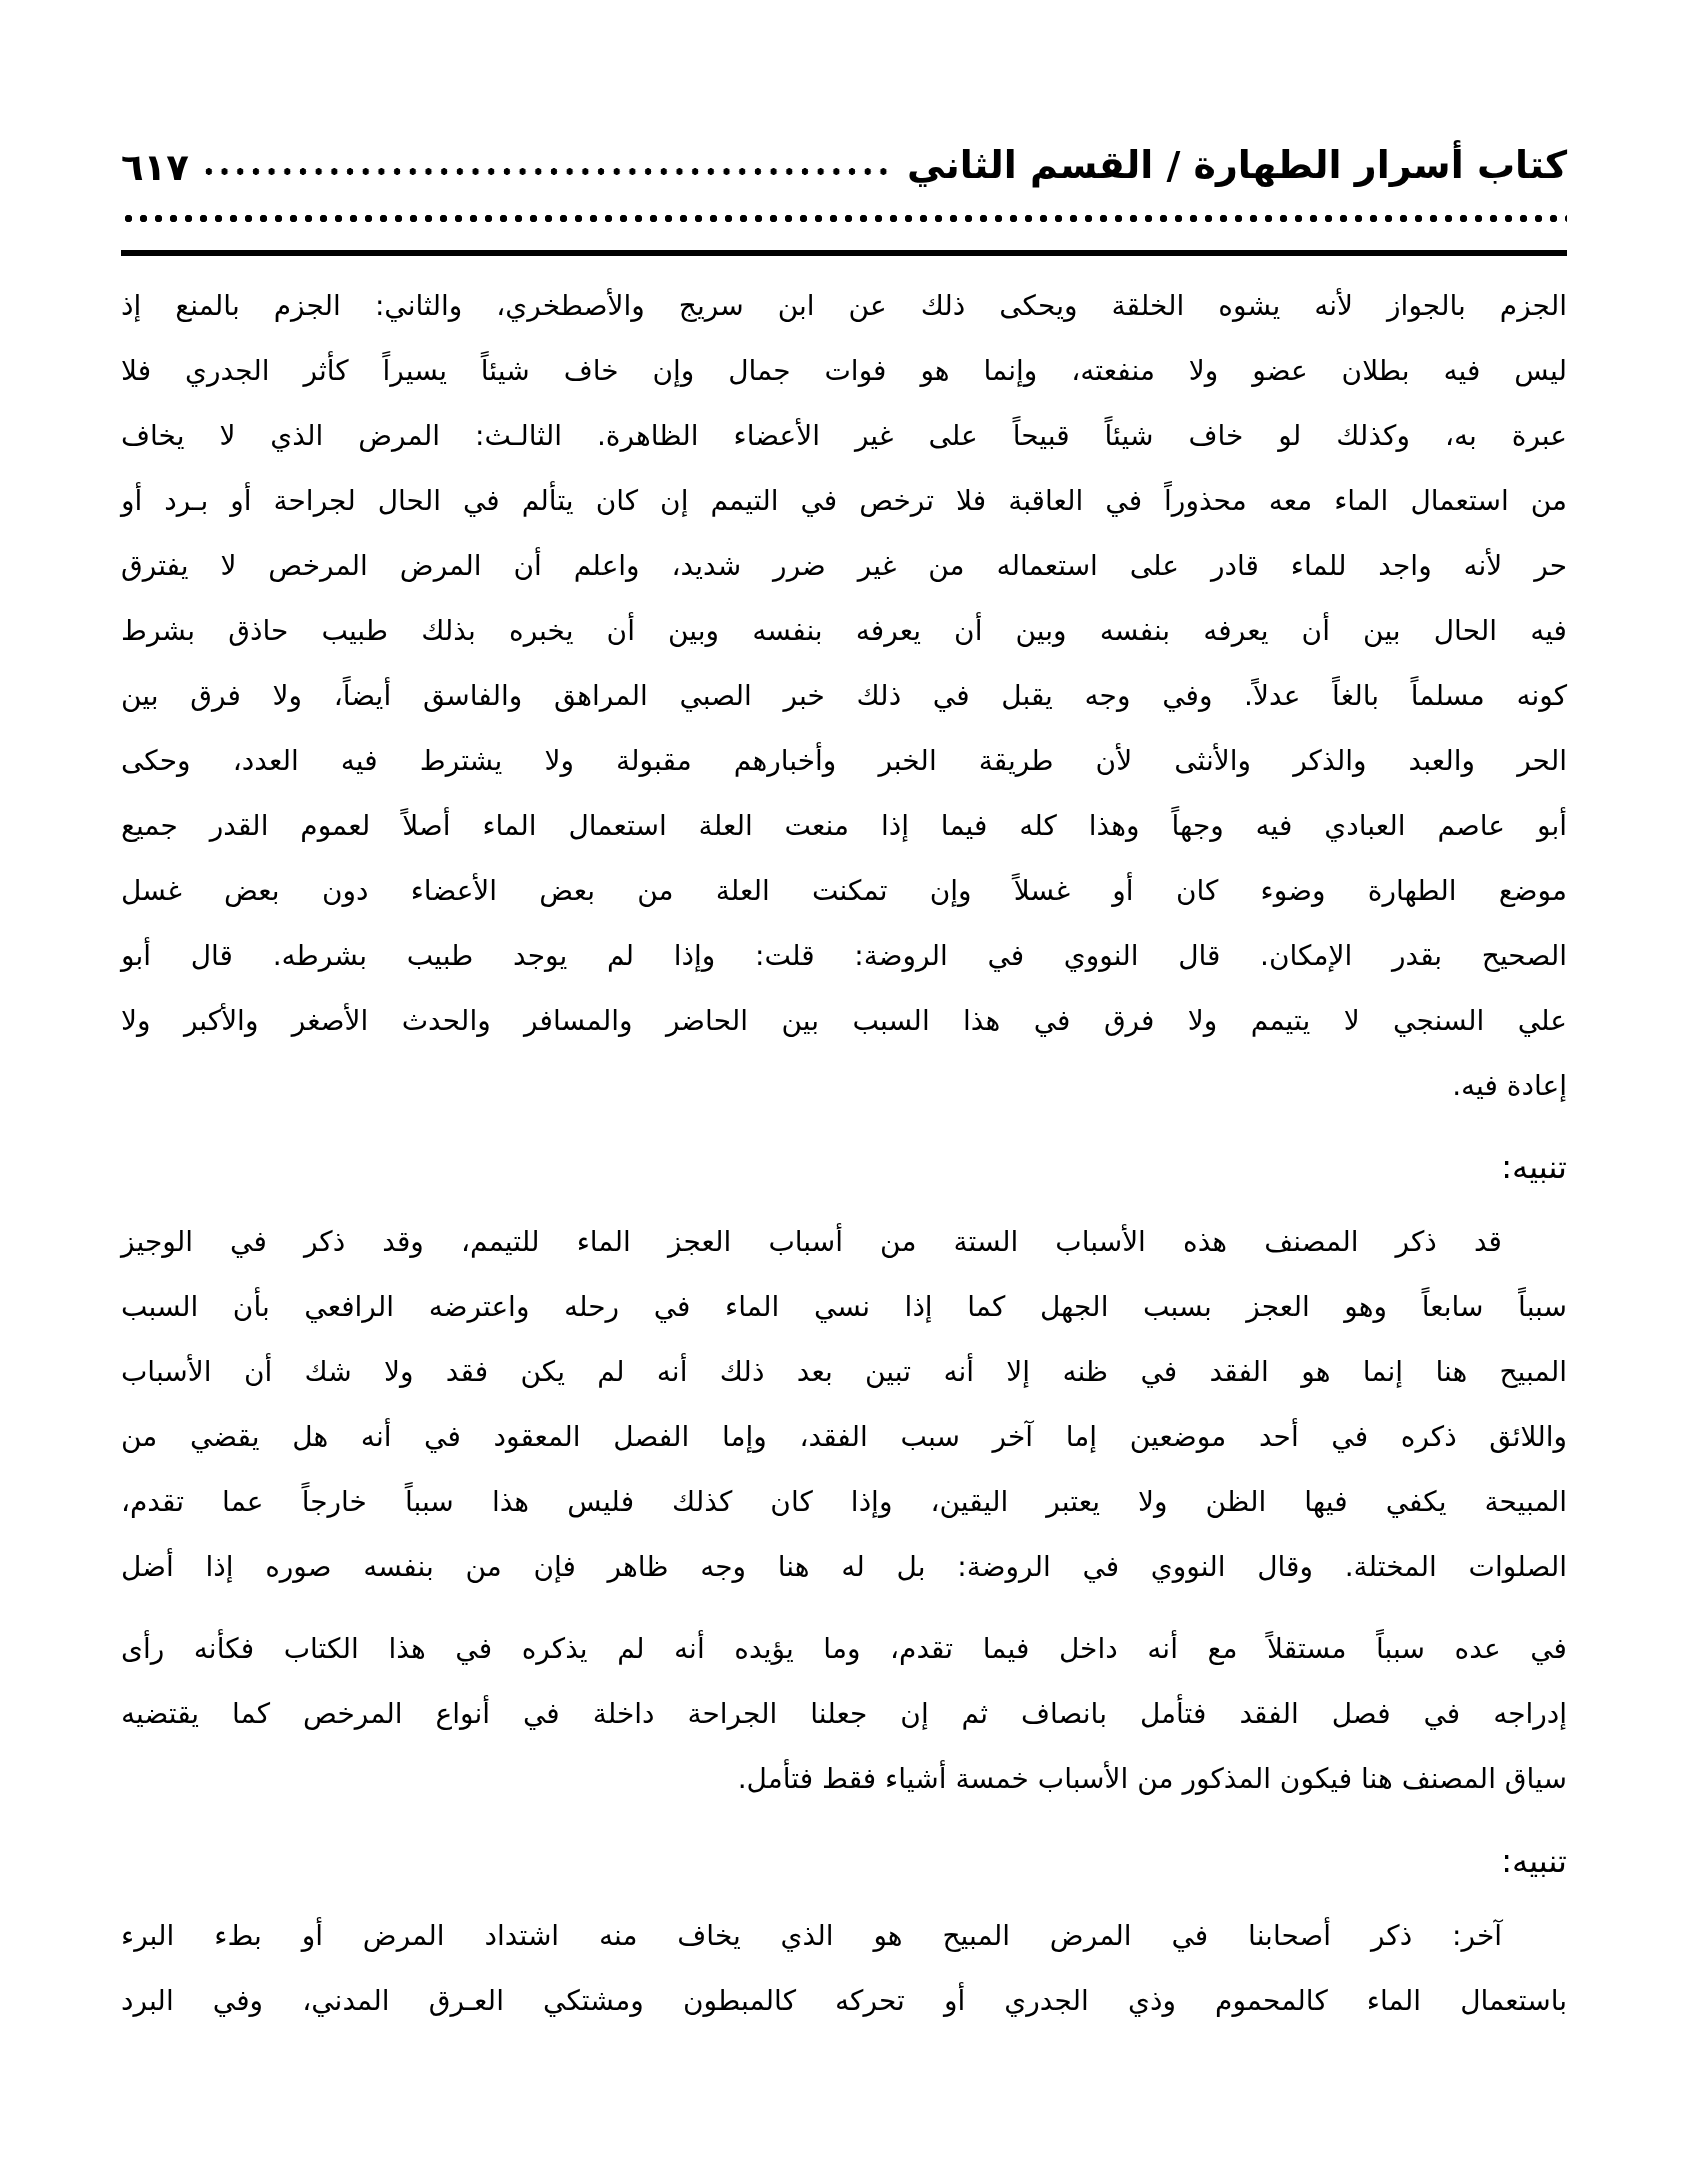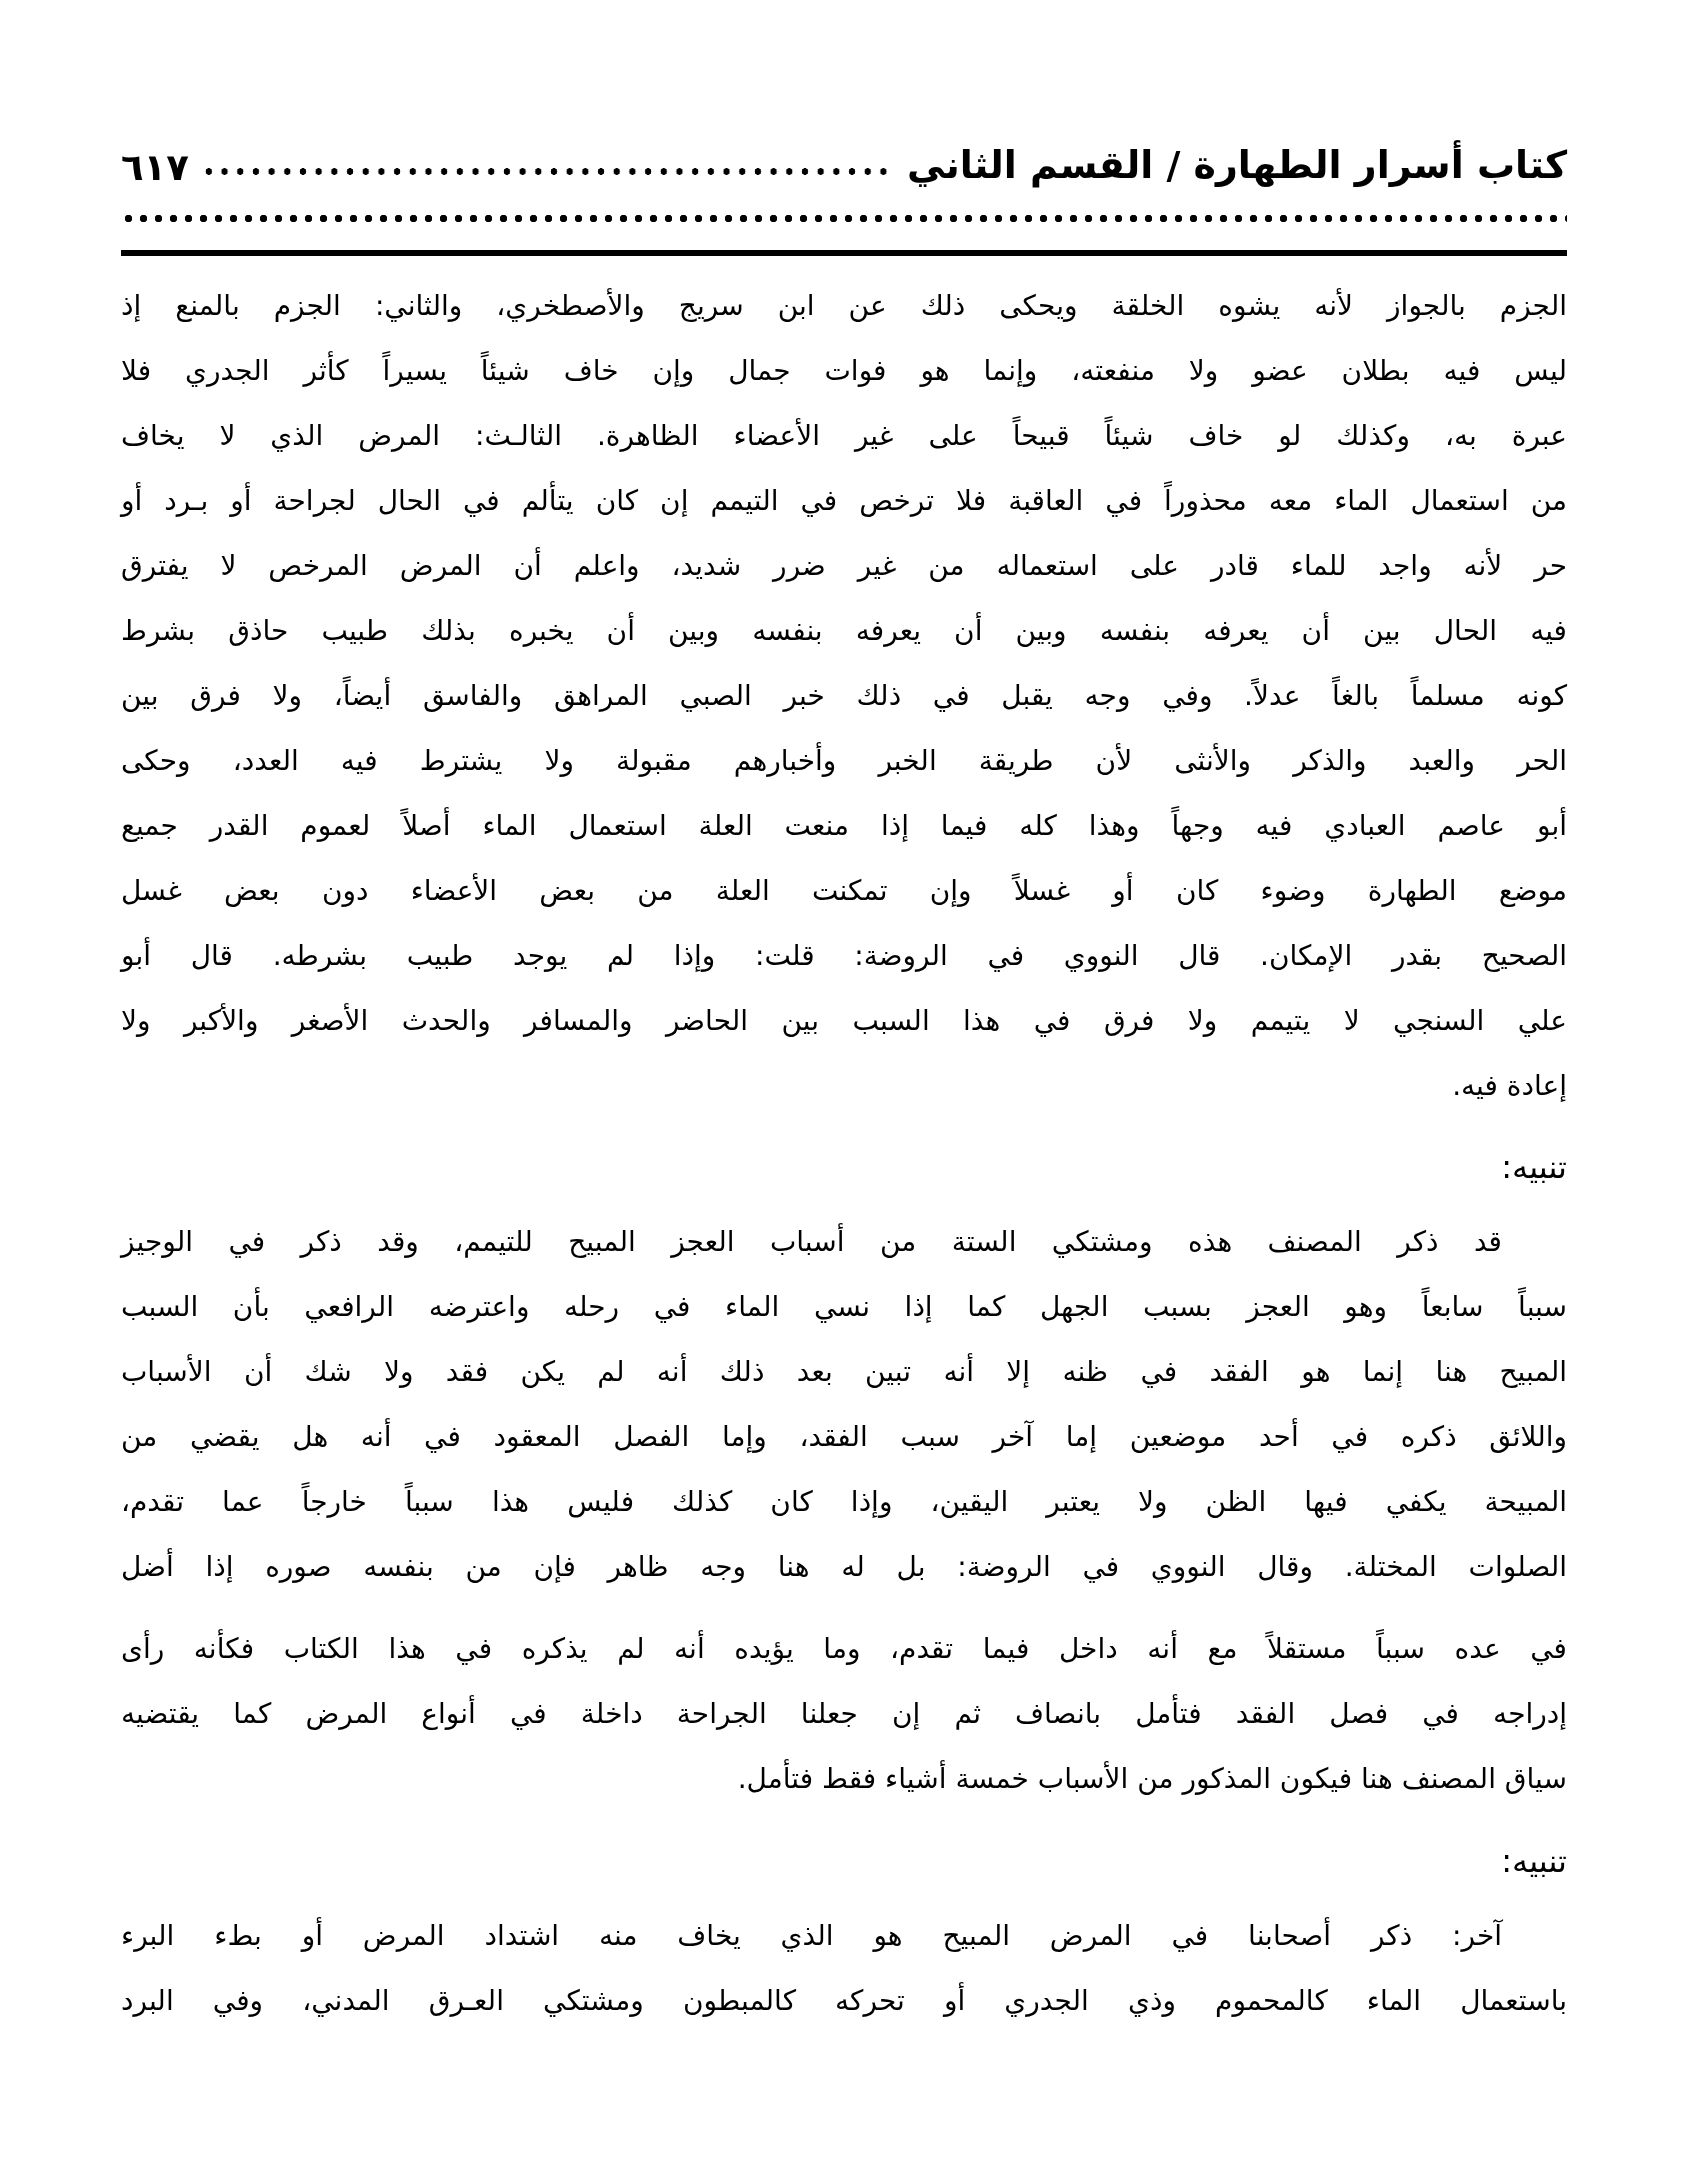--- a/index.html
+++ b/index.html
@@ -98,31 +98,31 @@
         <div class="line">أبو عاصم العبادي فيه وجهاً وهذا كله فيما إذا منعت العلة استعمال الماء أصلاً لعموم القدر جميع</div>
         <div class="line">موضع الطهارة وضوء كان أو غسلاً وإن تمكنت العلة من بعض الأعضاء دون بعض غسل</div>
         <div class="line">الصحيح بقدر الإمكان. قال النووي في الروضة: قلت: وإذا لم يوجد طبيب بشرطه. قال أبو</div>
         <div class="line">علي السنجي لا يتيمم ولا فرق في هذا السبب بين الحاضر والمسافر والحدث الأصغر والأكبر ولا</div>
         <div class="line short">إعادة فيه.</div>
       </div>
 
       <div class="notice-heading">تنبيه:</div>
 
       <div class="para">
-        <div class="line indent">قد ذكر المصنف هذه ومشتكي الستة من أسباب العجز المبيح للتيمم، وقد ذكر في الوجيز</div>
+        <div class="line indent">قد ذكر المصنف هذه الأسباب الستة من أسباب العجز الماء للتيمم، وقد ذكر في الوجيز</div>
         <div class="line">سبباً سابعاً وهو العجز بسبب الجهل كما إذا نسي الماء في رحله واعترضه الرافعي بأن السبب</div>
         <div class="line">المبيح هنا إنما هو الفقد في ظنه إلا أنه تبين بعد ذلك أنه لم يكن فقد ولا شك أن الأسباب</div>
         <div class="line">واللائق ذكره في أحد موضعين إما آخر سبب الفقد، وإما الفصل المعقود في أنه هل يقضي من</div>
         <div class="line">المبيحة يكفي فيها الظن ولا يعتبر اليقين، وإذا كان كذلك فليس هذا سبباً خارجاً عما تقدم،</div>
         <div class="line">الصلوات المختلة. وقال النووي في الروضة: بل له هنا وجه ظاهر فإن من بنفسه صوره إذا أضل</div>
       </div>
 
       <div class="para p-gap">
         <div class="line">في عده سبباً مستقلاً مع أنه داخل فيما تقدم، وما يؤيده أنه لم يذكره في هذا الكتاب فكأنه رأى</div>
-        <div class="line">إدراجه في فصل الفقد فتأمل بانصاف ثم إن جعلنا الجراحة داخلة في أنواع المرض كما يقتضيه</div>
+        <div class="line">إدراجه في فصل الفقد فتأمل بانصاف ثم إن جعلنا الجراحة داخلة في أنواع المرخص كما يقتضيه</div>
         <div class="line short">سياق المصنف هنا فيكون المذكور من الأسباب خمسة أشياء فقط فتأمل.</div>
       </div>
 
       <div class="notice-heading">تنبيه:</div>
 
       <div class="para p-gap-sm">
         <div class="line indent">آخر: ذكر أصحابنا في المرض المبيح هو الذي يخاف منه اشتداد المرض أو بطء البرء</div>
         <div class="line">باستعمال الماء كالمحموم وذي الجدري أو تحركه كالمبطون ومشتكي العـرق المدني، وفي البرد</div>
 
       </div>

